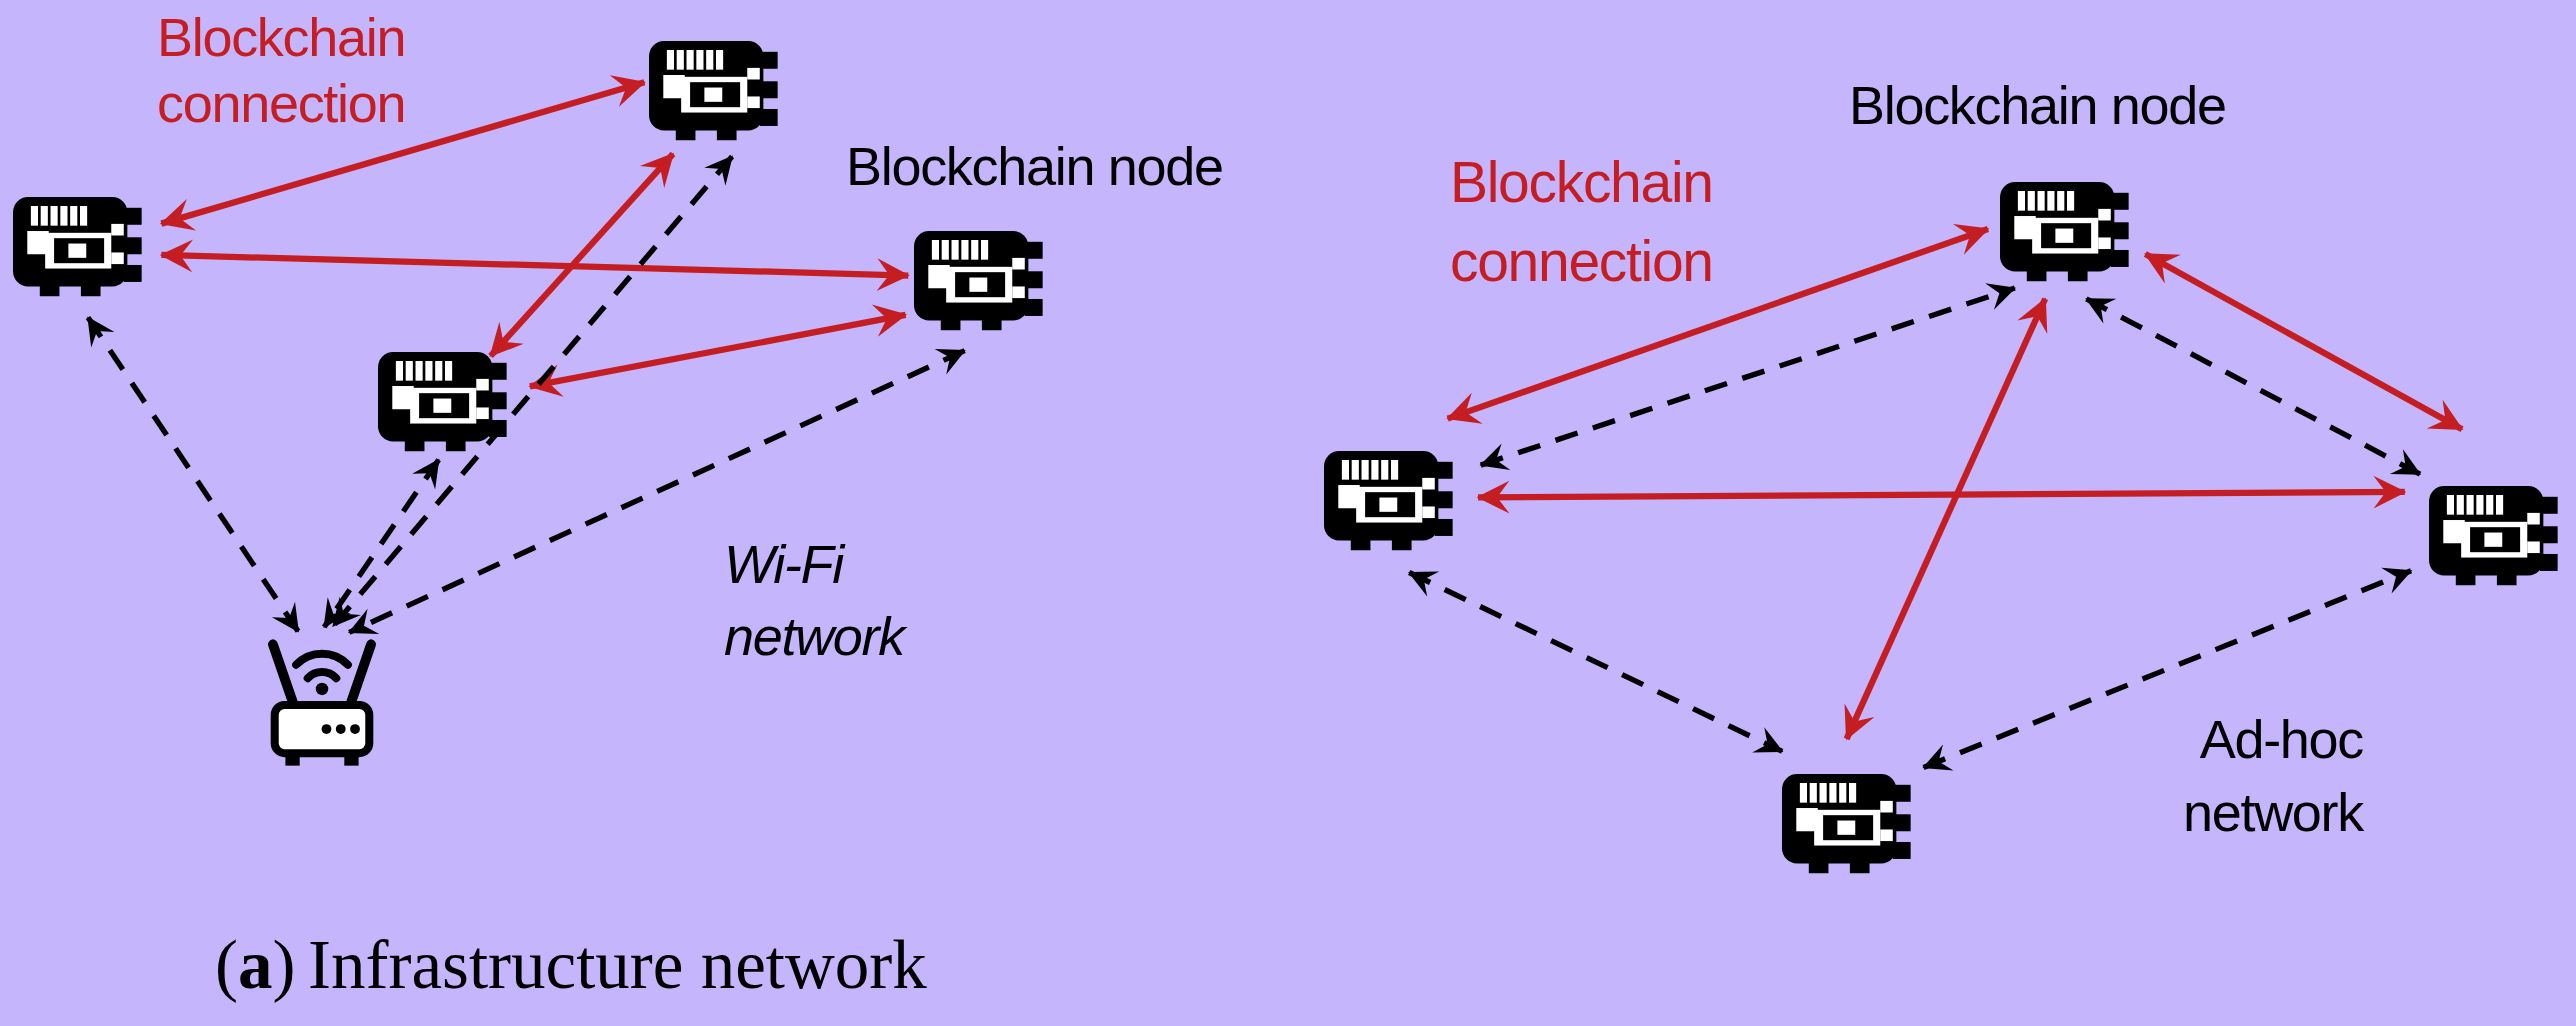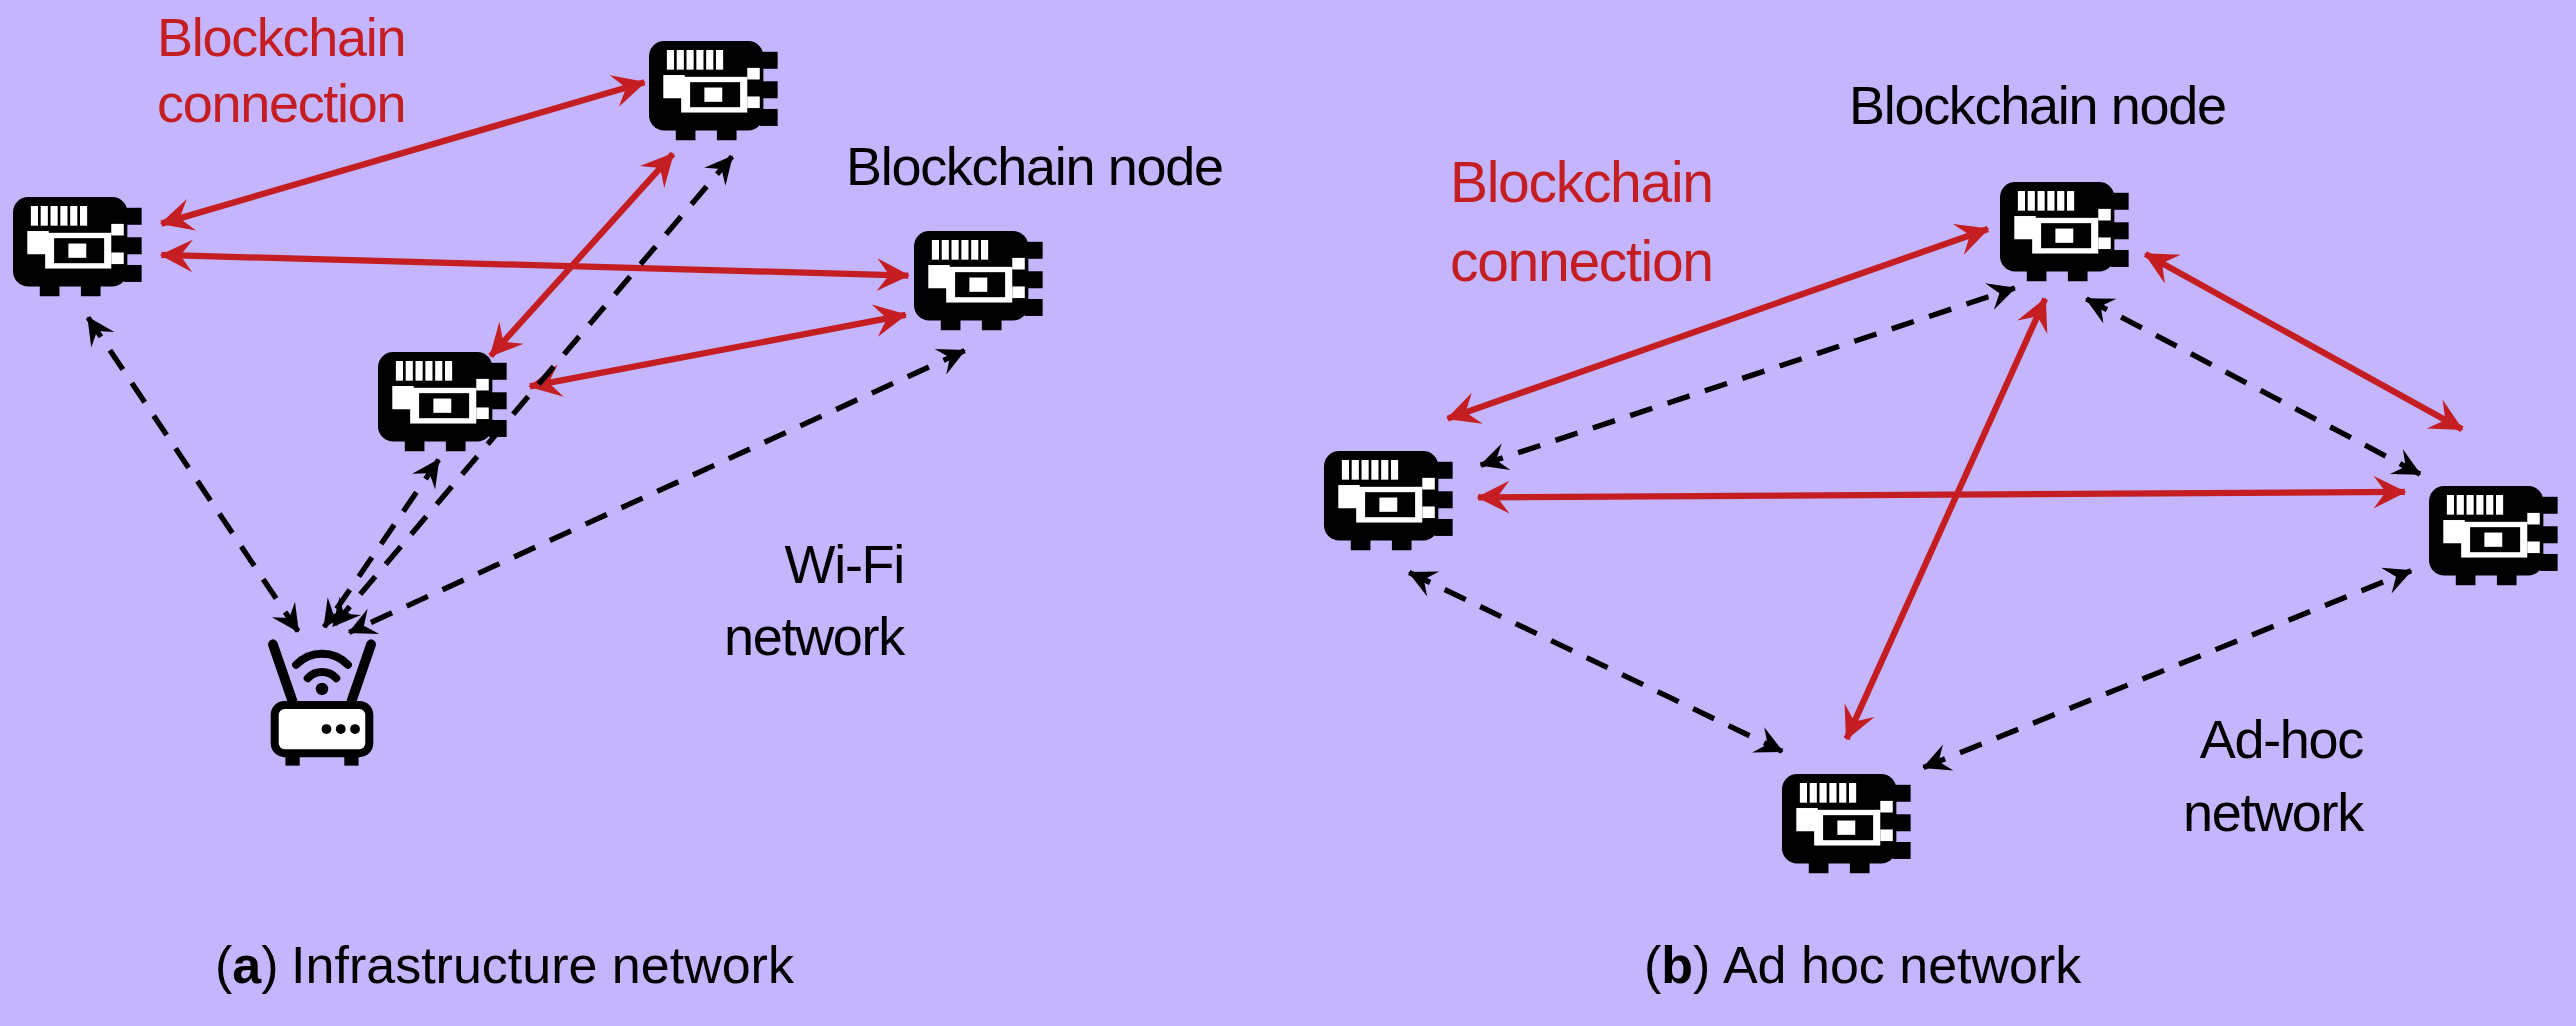--- a/index.html
+++ b/index.html
@@ -8,29 +8,29 @@
     overflow:hidden; font-family:"Liberation Sans", sans-serif;
   }
   #edges { position:absolute; left:0; top:0; }
 
   .label { position:absolute; color:#000; white-space:nowrap;
            font-size:54px; letter-spacing:-1.3px; }
   .label span { display:block; }
 
   .lbl-a-legend  { left:157px;  top:3.6px;   line-height:66px; color:#c51e22; }
   .lbl-a-node    { left:846px;  top:134px; line-height:64px; }
-  .lbl-wifi      { left:814px;  top:528px; line-height:72px; text-align:right; transform:translateX(-50%); }
+  .lbl-wifi      { left:814px;  top:528px; line-height:72px; text-align:left; transform:translateX(-50%);font-style:italic; }
   .lbl-access    { left:327px;  top:816px; line-height:64px; text-align:center; transform:translateX(-50%); }
 
   .lbl-b-node    { left:1849px; top:72px;  line-height:66px; }
   .lbl-b-legend  { left:1450px; top:143px; line-height:79px; font-size:57px; color:#c51e22; }
   .lbl-adhoc     { left:2273px; top:703px; line-height:73px; text-align:right; transform:translateX(-50%); }
 
-  .caption { position:absolute; font-family:Liberation Sans, sans-serif;
-             font-size:52px; letter-spacing:0; color:#000; white-space:nowrap; line-height:72px; }
+  .caption { position:absolute; font-family:Liberation Serif, serif;
+             font-size:69px; letter-spacing:0; color:#000; white-space:nowrap; line-height:72px; }
   .caption b { font-weight:700; }
   .caption .cap-text { margin-left:12.5px; }
   .caption-a { left:215px;  top:929px; }
   .caption-b { left:1644px; top:929px; }
 
   .device { position:absolute; width:134px; height:106px; }
   .access-point { position:absolute; width:116px; height:152px; }
 </style>
 </head>
 <body>
@@ -85,23 +85,20 @@
     <span>Blockchain node</span>
   </div>
   <div class="label lbl-b-legend">
     <span>Blockchain</span>
     <span>connection</span>
   </div>
   <div class="label lbl-adhoc">
     <span>Ad-hoc</span>
     <span>network</span>
   </div>
-  <div class="caption caption-b">
-    <span>(</span><b>b</b><span>)</span><span class="cap-text">Ad hoc network</span>
-  </div>
 
 <div class="device" style="left: 649px; top: 39px;">
       <svg width="134" height="106" viewBox="0 0 150 118">
         <rect x="0" y="2" width="128" height="100" rx="17" fill="#000"></rect>
         <rect x="30" y="100" width="22" height="13" fill="#000"></rect>
         <rect x="76" y="100" width="22" height="13" fill="#000"></rect>
         <rect x="124" y="14" width="20" height="19" fill="#000"></rect>
         <rect x="124" y="47" width="20" height="19" fill="#000"></rect>
         <rect x="124" y="78" width="20" height="19" fill="#000"></rect>
         <rect x="20" y="12" width="8" height="22" fill="#fff"></rect>

